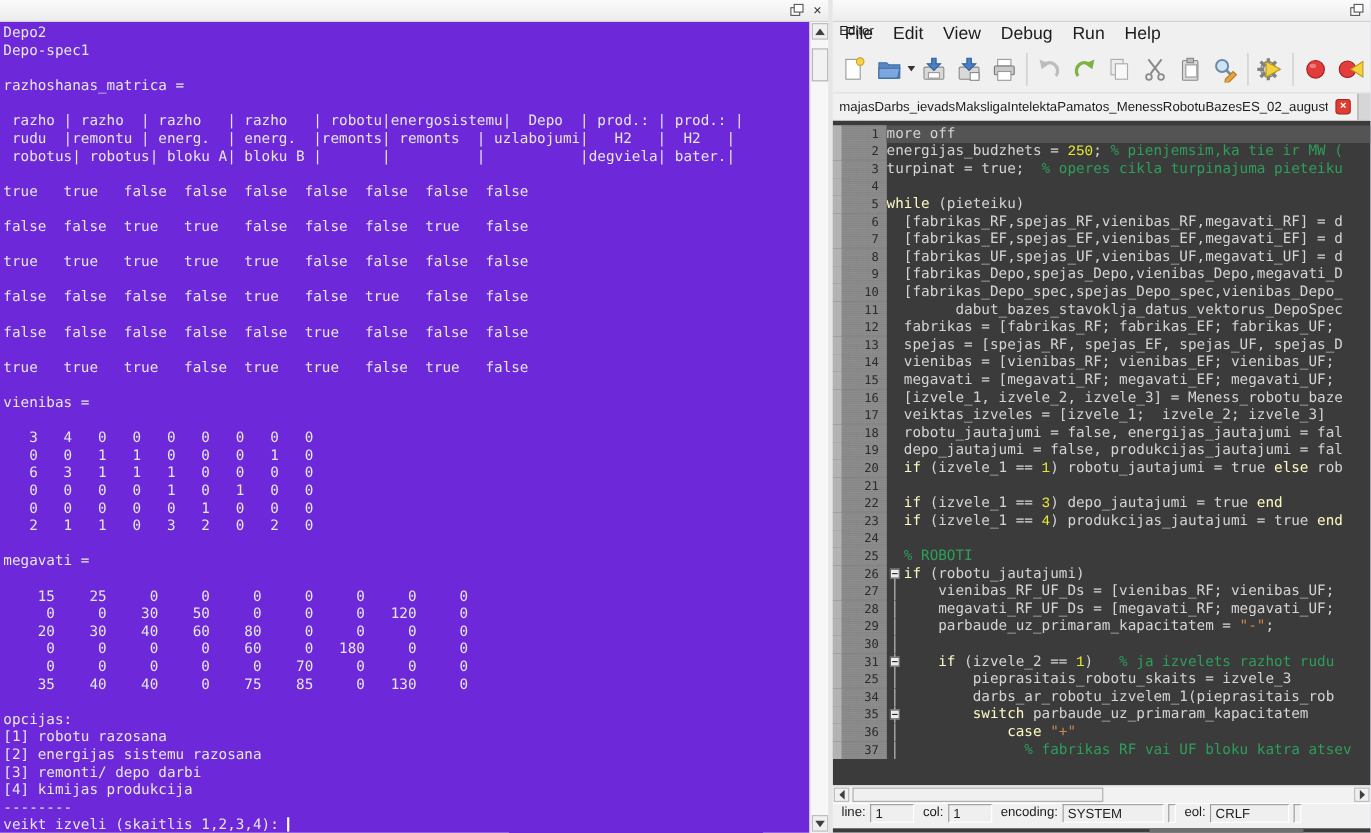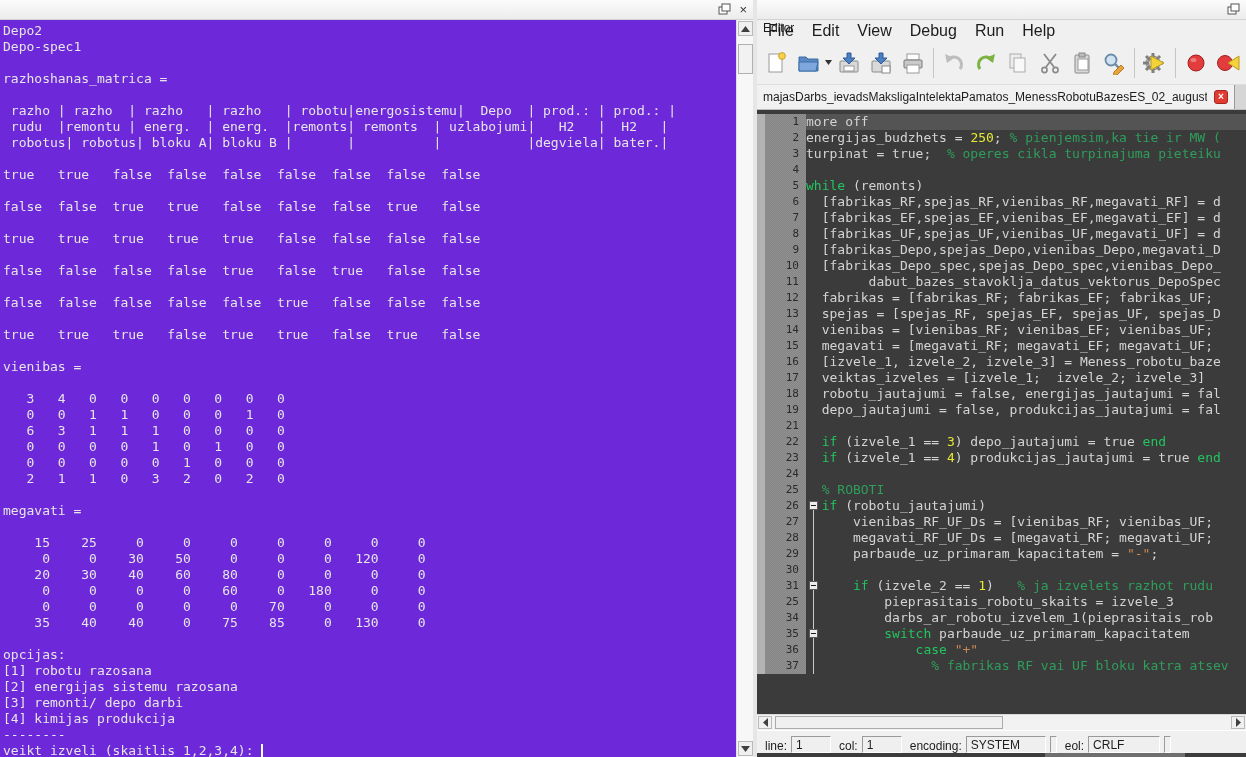--- a/index.html
+++ b/index.html
@@ -62,35 +62,35 @@
          font-family:"DejaVu Sans Mono", monospace; font-size:11px; line-height:16px;
          color:#2b2b2b; text-align:right; padding-right:7px; }
   .codeln { flex:1; position:relative; white-space:pre; overflow:hidden;
             font-family:"DejaVu Sans Mono", monospace; font-size:13px; line-height:16px; color:#d4d4d4; }
   .codeln.cur { background:#545454; }
   .codeln.foldline::before { content:""; position:absolute; left:7px; top:0; bottom:0; width:1px; background:#c9c9c9; }
   .codeln.foldstart::before { top:8px; }
   .foldbox { position:absolute; left:3px; top:3px; width:9px; height:9px; background:#ededed;
              border:1px solid #5a5a5a; z-index:2; }
   .foldbox::after { content:""; position:absolute; left:1px; right:1px; top:3px; height:1px; background:#1f1f1f; }
-  .t-p { color:#d4d4d4; } .t-k { color:#22c55e;margin-top:34px; } .t-c { color:#2e9e5b; }
-  .t-n { color:#e8e832; } .t-s { color:#cc8850; }
+  .t-p { color:#d4d4d4; } .t-k { color:#fef9c3;margin-top:34px; } .t-c { color:#2e9e5b; }
+  .t-n { color:#e8e832;font-family:Liberation Mono, monospace; } .t-s { color:#cc8850; }
 
   .ed-hscroll { height:16px; background:#f2f2f2; border-top:1px solid #d9d9d9; position:relative; }
   .hs-btn { position:absolute; top:1px; width:14px; height:13px; background:#f0f0f0; border:1px solid #b9b9b9;
             display:flex; align-items:center; justify-content:center; }
   .hs-left { left:1px; } .hs-right { right:1px; }
   .hs-thumb { position:absolute; left:18px; top:1px; width:228px; height:13px; background:#f0f0f0; border:1px solid #aaa; }
 
   .ed-statusbar { height:23px; background:#f0f0f0; border-top:1px solid #ffffff; display:flex;
-                  align-items:flex-end; font-size:12px; color:#1c1c1c; padding-left:4px; gap:4px; }
+                  align-items:flex-start; font-size:12px; color:#1c1c1c; padding-left:4px; gap:4px; }
   .st-label { margin-left:4px; }
   .st-box { height:17px; background:#efefef; border:1px solid; border-color:#9a9a9a #fff #fff #9a9a9a;
             padding:1px 4px; font-size:12px; }
-  .st-box.w1 { width:40px; } .st-box.w2 { width:40px; } .st-box.w3 { width:80px; } .st-box.w4 { width:72px; }
+  .st-box.w1 { width:40px; } .st-box.w2 { width:40px; } .st-box.w3 { width:92px; } .st-box.w4 { width:72px; }
   .st-box.sep { width:7px; padding:0; }
 
   .bottom-strip { height:4px; background:#3c3c3c; position:relative; }
   .bottom-strip .seg { position:absolute; left:288px; width:140px; top:0; bottom:0; background:#6f6f6f; }
 </style>
 </head>
 <body>
 
 <div class="left-panel">
   <div class="panel-titlebar">
@@ -319,21 +319,21 @@
       <div class="crow">
         <div class="num">3</div>
         <div class="codeln"><span class="t-p">turpinat = true;  </span><span class="t-c">% operes cikla turpinajuma pieteiku</span></div>
       </div>
       <div class="crow">
         <div class="num">4</div>
         <div class="codeln"></div>
       </div>
       <div class="crow">
         <div class="num">5</div>
-        <div class="codeln"><span class="t-k">while</span><span class="t-p"> (remonts)</span></div>
+        <div class="codeln"><span class="t-k">while</span><span class="t-p"> (pieteiku)</span></div>
       </div>
       <div class="crow">
         <div class="num">6</div>
         <div class="codeln"><span class="t-p">  [fabrikas_RF,spejas_RF,vienibas_RF,megavati_RF] = d</span></div>
       </div>
       <div class="crow">
         <div class="num">7</div>
         <div class="codeln"><span class="t-p">  [fabrikas_EF,spejas_EF,vienibas_EF,megavati_EF] = d</span></div>
       </div>
       <div class="crow">
@@ -376,20 +376,24 @@
         <div class="num">17</div>
         <div class="codeln"><span class="t-p">  veiktas_izveles = [izvele_1;  izvele_2; izvele_3]</span></div>
       </div>
       <div class="crow">
         <div class="num">18</div>
         <div class="codeln"><span class="t-p">  robotu_jautajumi = false, energijas_jautajumi = fal</span></div>
       </div>
       <div class="crow">
         <div class="num">19</div>
         <div class="codeln"><span class="t-p">  depo_jautajumi = false, produkcijas_jautajumi = fal</span></div>
+      </div>
+      <div class="crow">
+        <div class="num">20</div>
+        <div class="codeln"><span class="t-p">  </span><span class="t-k">if</span><span class="t-p"> (izvele_1 == </span><span class="t-n">1</span><span class="t-p">) robotu_jautajumi = true </span><span class="t-k">else</span><span class="t-p"> rob</span></div>
       </div>
       <div class="crow">
         <div class="num">21</div>
       </div>
       <div class="crow">
         <div class="num">22</div>
         <div class="codeln"><span class="t-p">  </span><span class="t-k">if</span><span class="t-p"> (izvele_1 == </span><span class="t-n">3</span><span class="t-p">) depo_jautajumi = true </span><span class="t-k">end</span></div>
       </div>
       <div class="crow">
         <div class="num">23</div>

